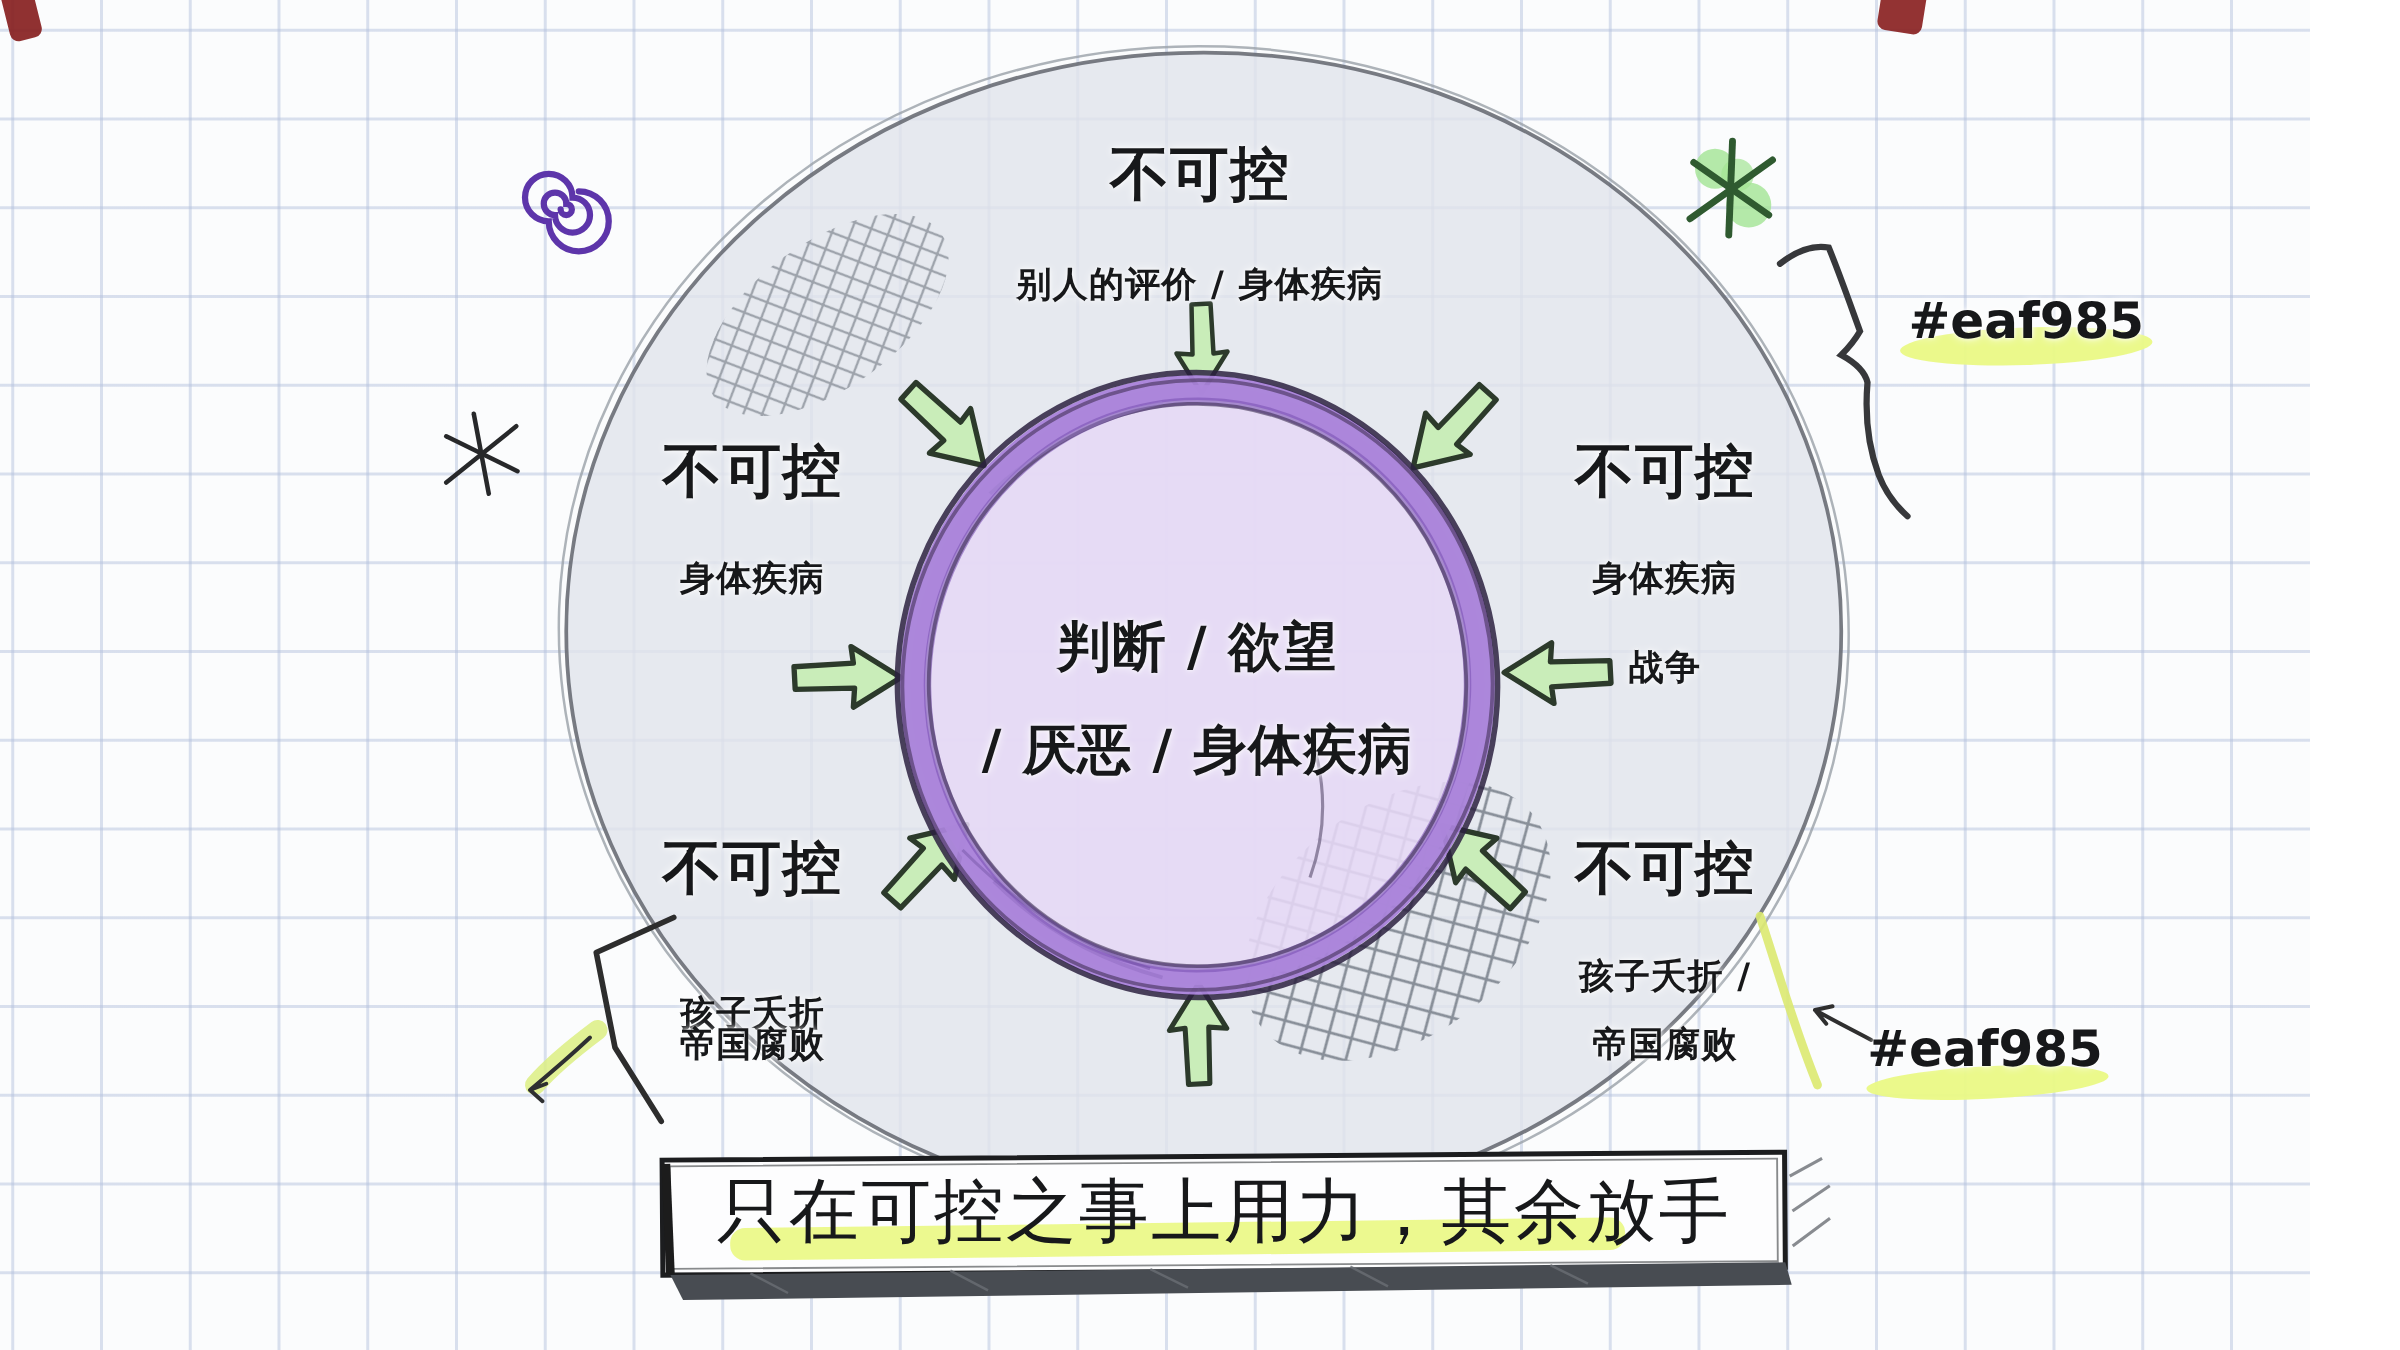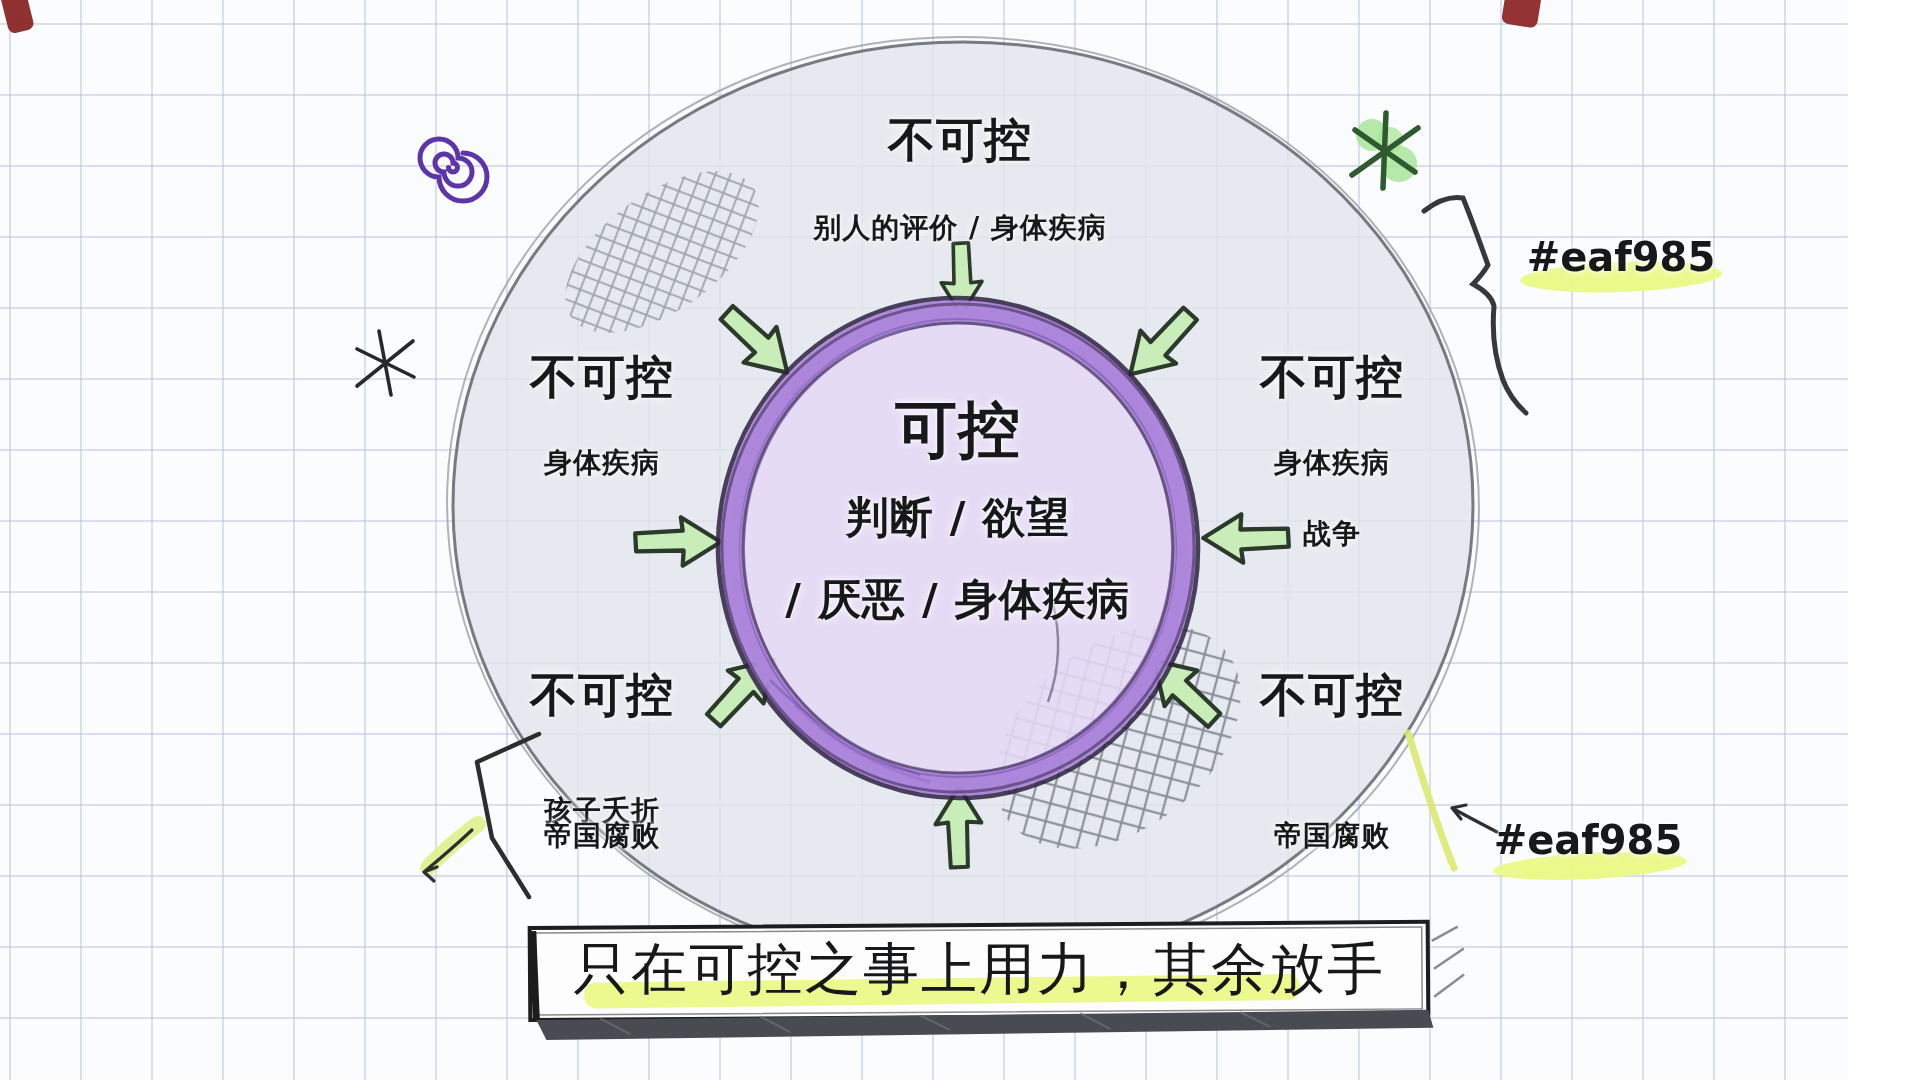--- a/index.html
+++ b/index.html
@@ -146,23 +146,23 @@
 
   <div class="lbl t-big" style="left:1332px;top:377px">不可控</div>
   <div class="lbl t-sub" style="left:1332px;top:437px">身体疾病</div>
   <div class="lbl t-sub" style="left:1332px;top:508px">战争</div>
 
   <div class="lbl t-big" style="left:602px;top:695px">不可控</div>
   <div class="lbl t-sub" style="left:602px;top:785px">孩子夭折</div>
   <div class="lbl t-sub" style="left:602px;top:810px">帝国腐败</div>
 
   <div class="lbl t-big" style="left:1332px;top:695px">不可控</div>
+  <div class="lbl t-sub" style="left:1332px;top:755px">孩子夭折 /</div>
   <div class="lbl t-sub" style="left:1332px;top:810px">帝国腐败</div>
 
-  <div class="lbl c-title" style="left:958px;top:430px">可控</div>
   <div class="lbl c-line" style="left:958px;top:518px">判断 / 欲望</div>
   <div class="lbl c-line" style="left:958px;top:600px">/ 厌恶 / 身体疾病</div>
 
   <div class="lbl hex" style="left:1621px;top:257px">#eaf985</div>
   <div class="lbl hex" style="left:1588px;top:840px">#eaf985</div>
 
   <div class="lbl banner-text" style="left:979px;top:970px">只在可控之事上用力，其余放手</div>
 </div>
 
 </body></html>

